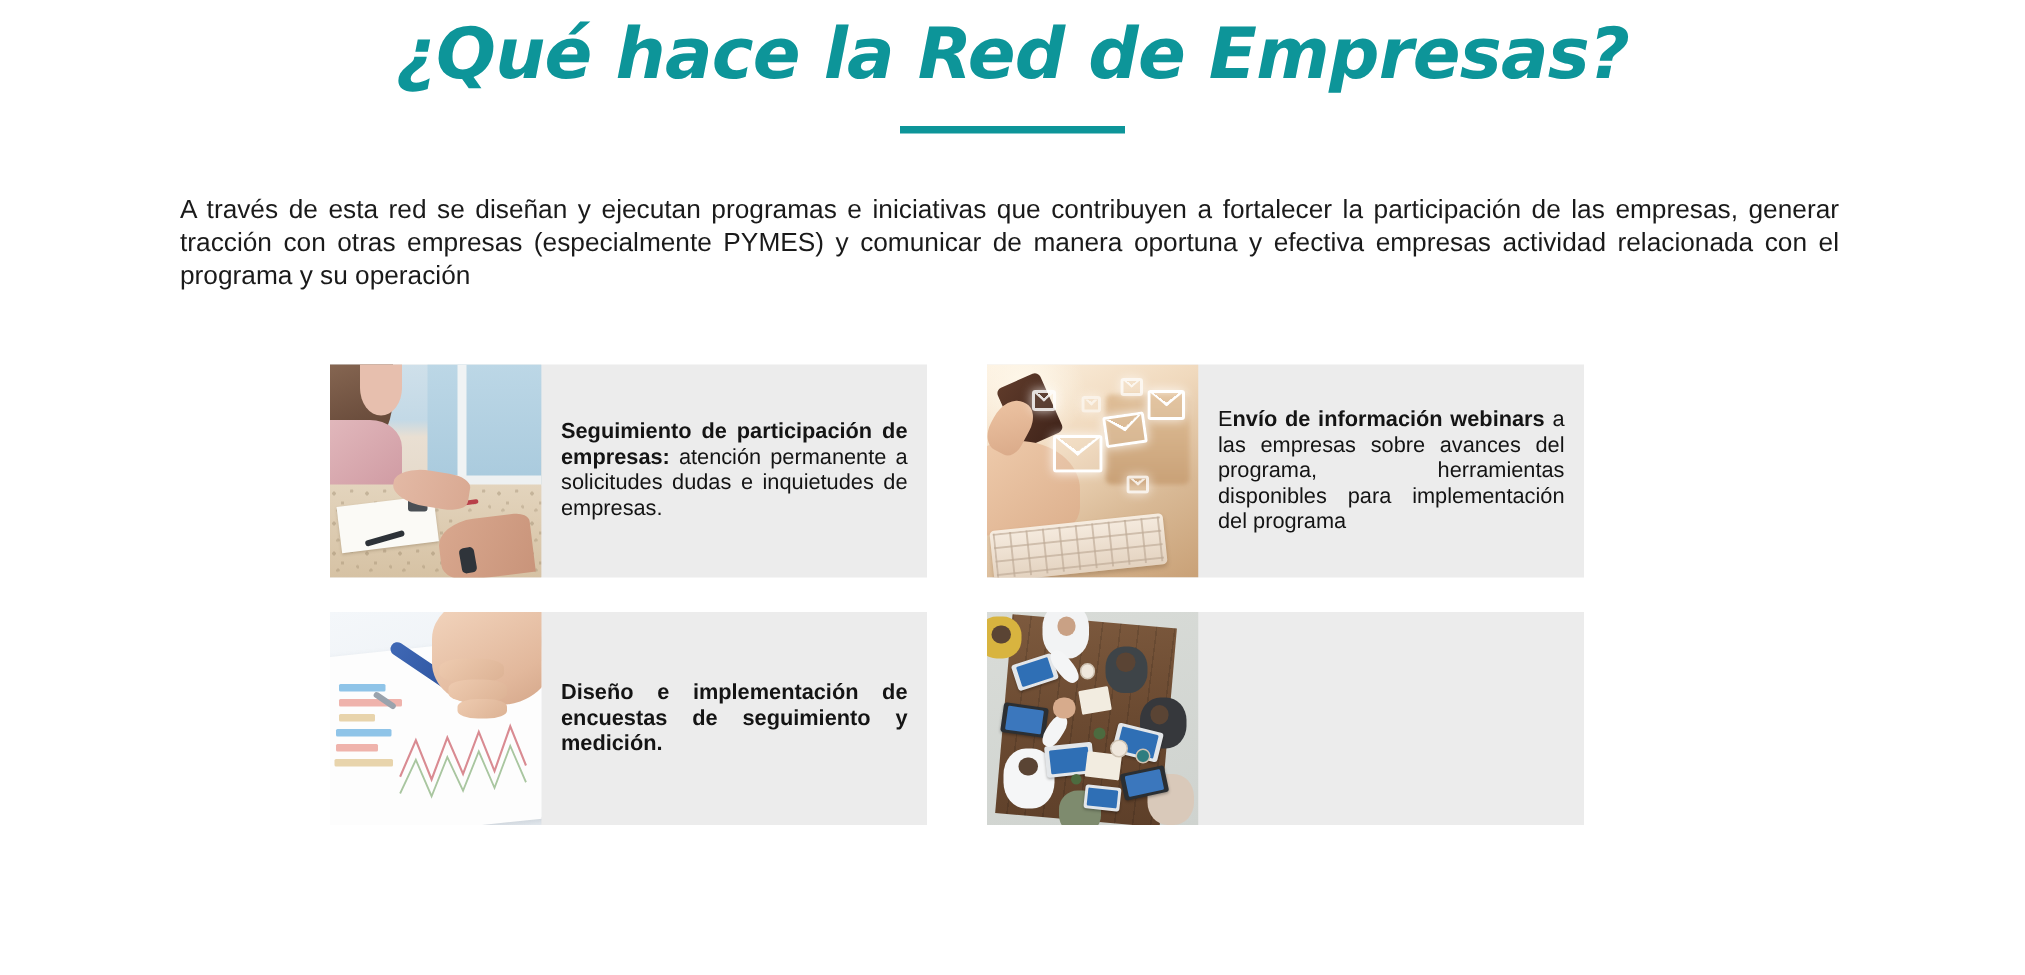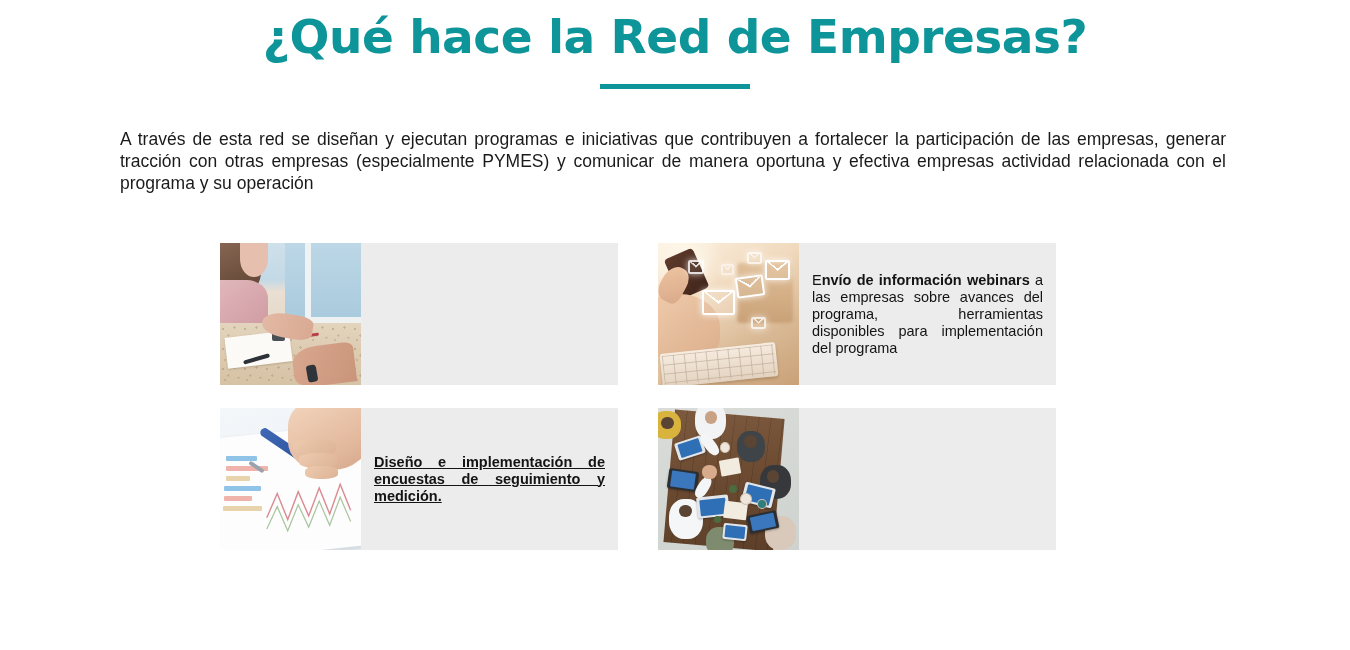--- a/index.html
+++ b/index.html
@@ -21,20 +21,21 @@
     text-align: center;
     color: #0d9599;
     font-family: "DejaVu Sans", sans-serif;
     font-weight: bold;
     font-size: 47px;
     letter-spacing: -0.5px;
     line-height: 1.05;
     margin: 0;
     padding-top: 12px;
     white-space: nowrap;
+    font-style: italic;
   }
   .title-rule {
     width: 150px;
     height: 5px;
     background: #0d9599;
     margin: 23px auto 0 auto;
   }
 
   
   .intro-paragraph {
@@ -89,21 +90,20 @@
     color: #141414;
     text-align: justify;
     text-justify: inter-word;
     hyphens: none;
   }
   .card-text .lead {
     font-weight: bold;
   }
   .card-text.all-bold {
     font-weight: bold;
-    text-decoration: underline;
   }
   .card-text p {
     margin: 0;
   }
 
   
   .photo-base { position: absolute; inset: 0; }
 
   
   .ph-meeting-desk .photo-base {
@@ -391,20 +391,25 @@
         <div class="face"></div>
         <div class="blouse"></div>
         <div class="table"></div>
         <div class="paper"></div>
         <div class="cup"></div>
         <div class="pen-dark"></div>
         <div class="pen-red"></div>
         <div class="arm-a"></div>
         <div class="arm-b"></div>
         <div class="watch"></div>
+      </div>
+      <div class="card-text">
+        <p>
+          <span class="lead">Seguimiento de participación de empresas:</span><span> atención permanente a solicitudes dudas e inquietudes de empresas.</span>
+        </p>
       </div>
     </div>
 
     <div class="info-card">
       <div class="card-photo ph-email-keyboard">
         <div class="photo-base"></div>
         <div class="blur-box"></div>
         <div class="glow"></div>
         <div class="phone"></div>
         <div class="hand"></div>

